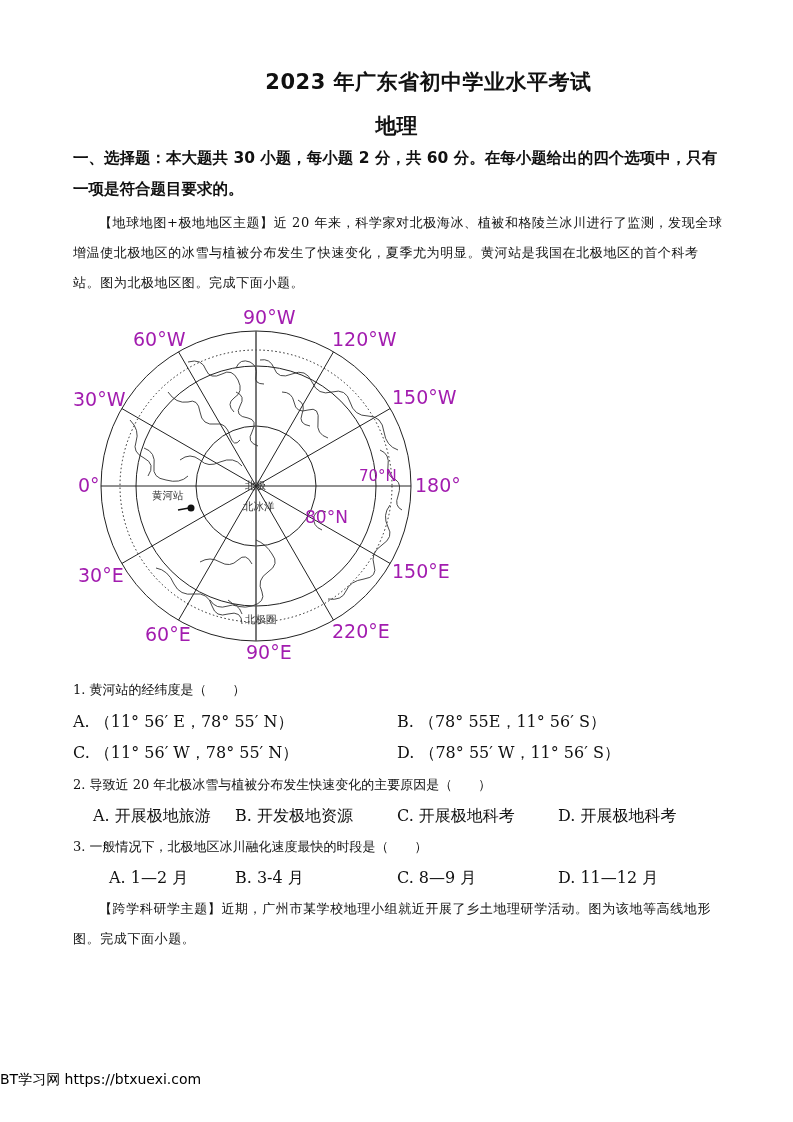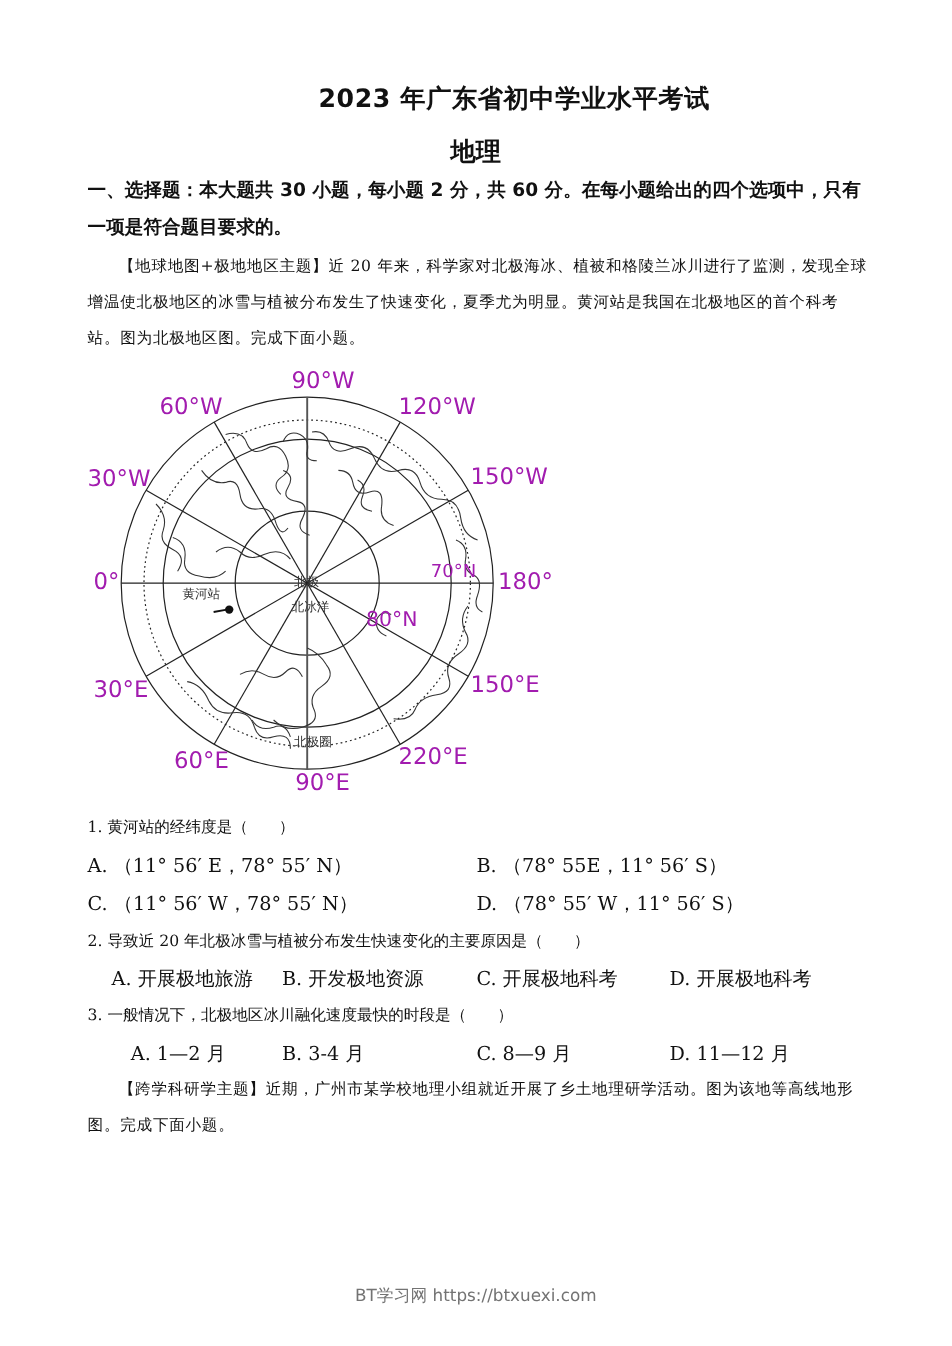--- a/index.html
+++ b/index.html
@@ -12,21 +12,21 @@
   #subject-title { top: 112px; font-size: 21px; }
   .section-head { left: 73px; width: 650px; font-weight: bold; font-size: 15.5px;
                   font-family: "DejaVu Sans", "Liberation Sans", sans-serif; line-height: 31px; }
   .para { left: 73px; width: 650px; font-size: 13px; line-height: 30px; text-indent: 26px;
           letter-spacing: 0.6px; }
   .q { left: 73px; font-size: 13px; line-height: 20px; }
   .opt { font-size: 16px; line-height: 20px; }
   .map-label { font-family: "DejaVu Sans", "Liberation Sans", sans-serif; font-size: 19px;
                color: #a21caf; font-weight: normal; line-height: 1; }
   .map-small { font-family: "DejaVu Sans", "Liberation Sans", sans-serif; font-size: 10.5px; color: #333; line-height: 1; }
-  #footer { left: 0; width: 793px; top: 1071px; text-align: center; font-size: 14px; color: #737373;
+  #footer { left: 0; width: 793px; top: 1071px; font-size: 14px; color: #000000;
             font-family: "DejaVu Sans", "Liberation Sans", sans-serif; }
 </style>
 </head>
 <body>
 
 <div id="main-title" class="abs title">2023 年广东省初中学业水平考试</div>
 <div id="subject-title" class="abs title">地理</div>
 
 <div class="abs section-head" style="top:143px;">
   <div>一、选择题：本大题共 30 小题，每小题 2 分，共 60 分。在每小题给出的四个选项中，只有</div>

